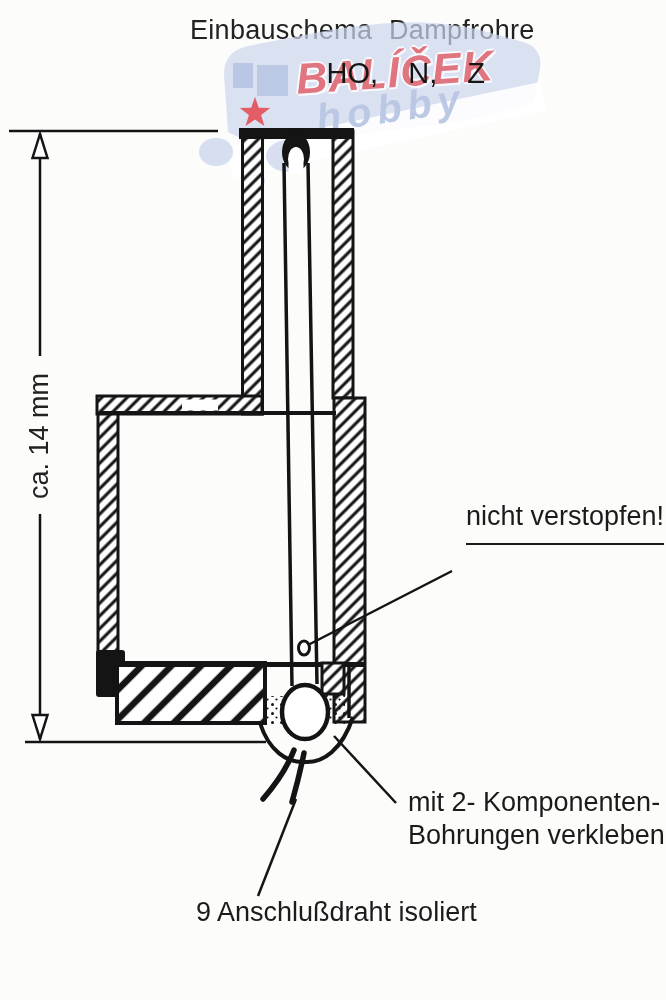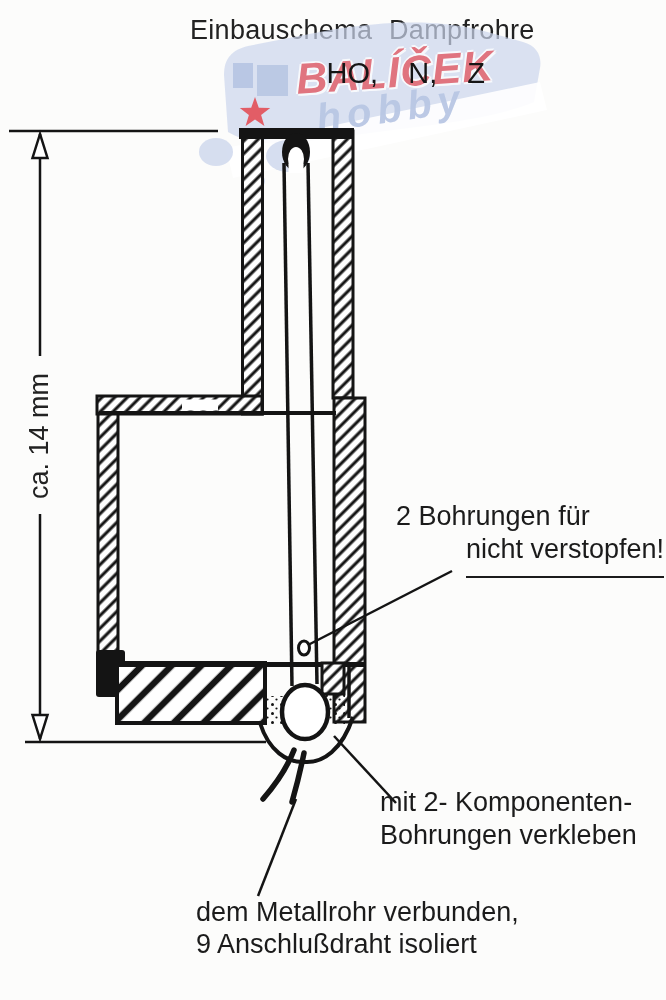--- a/index.html
+++ b/index.html
@@ -122,29 +122,27 @@
     <line x1="308" y1="645" x2="452" y2="571" stroke="#141414" stroke-width="2.5"></line>
     <line x1="334" y1="736" x2="396" y2="803" stroke="#141414" stroke-width="2.5"></line>
     <line x1="296" y1="799" x2="258" y2="896" stroke="#141414" stroke-width="2.5"></line>
   </svg>
 
   <div class="abs title">Einbauschema Dampfrohre</div>
   <div class="abs subtitle">HO, N, Z</div>
   <div class="abs dim-label">ca. 14 mm</div>
 
   <div class="abs callout" style="left:396px;top:500px;">
-    <div>2 Bohrungen für</div>
     <div class="indent">
       <span class="underlined">nicht verstopfen!</span>
     </div>
   </div>
 
-  <div class="abs callout" style="left:380px;top:786px;">
+  <div class="abs callout" style="left:408px;top:786px;">
     <div>mit 2- Komponenten-</div>
     <div>Bohrungen verkleben</div>
   </div>
 
   <div class="abs callout" style="left:196px;top:896px;line-height:32px;">
-    <div>dem Metallrohr verbunden,</div>
     <div>9 Anschlußdraht isoliert</div>
   </div>
 
 </div>
 
 </body></html>

